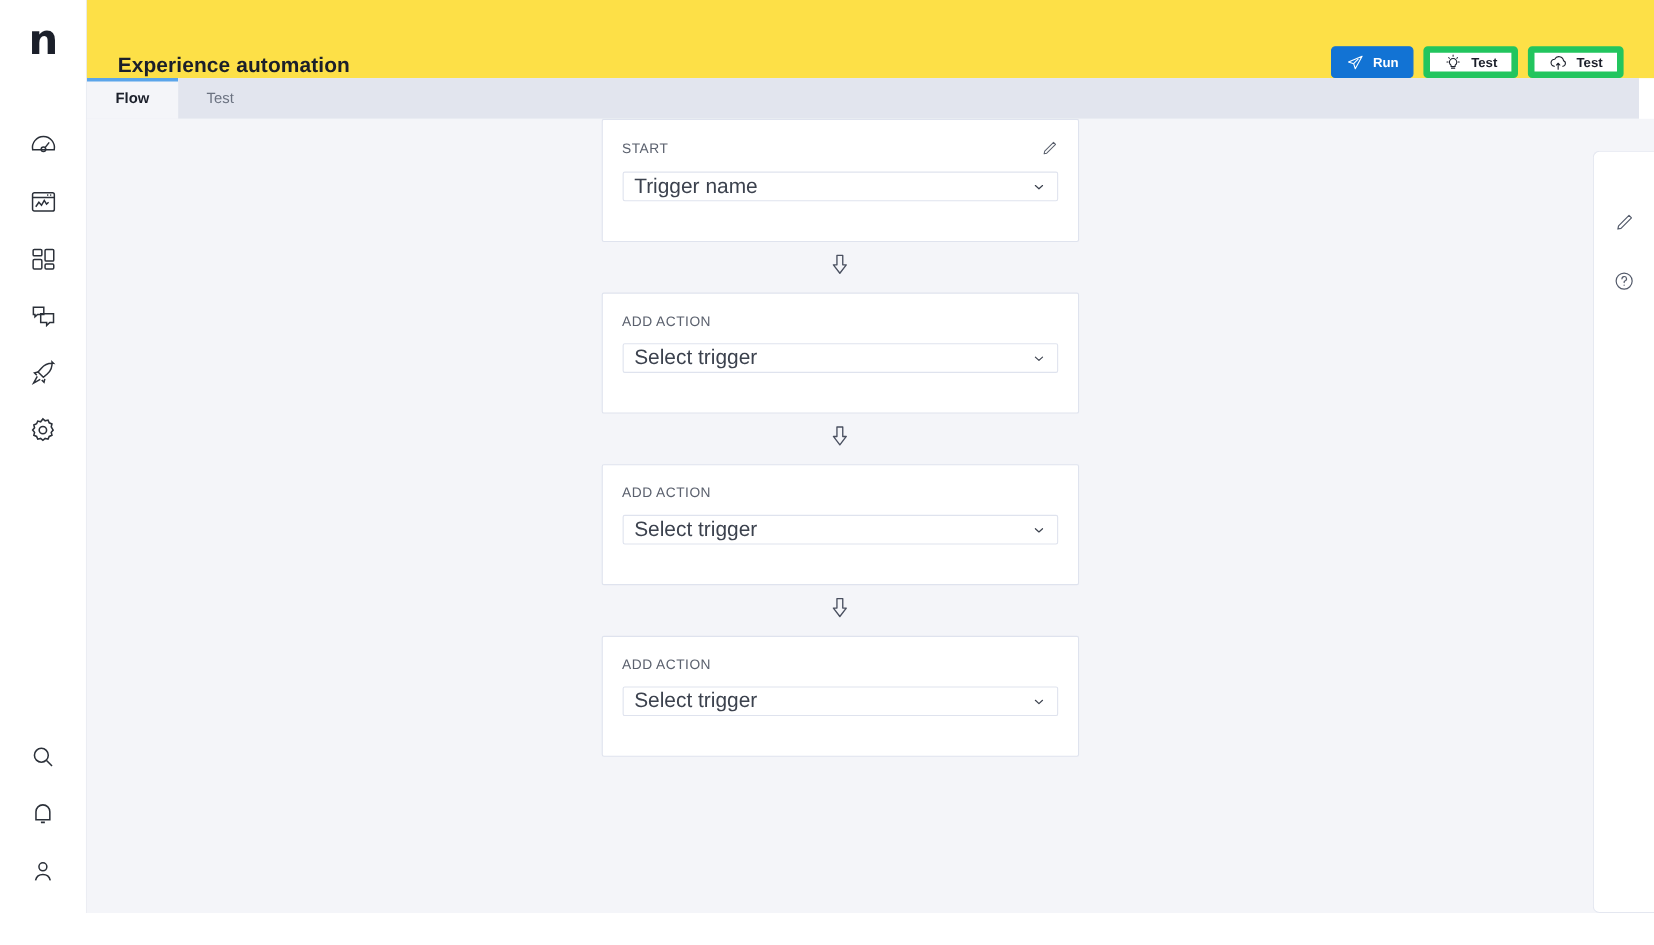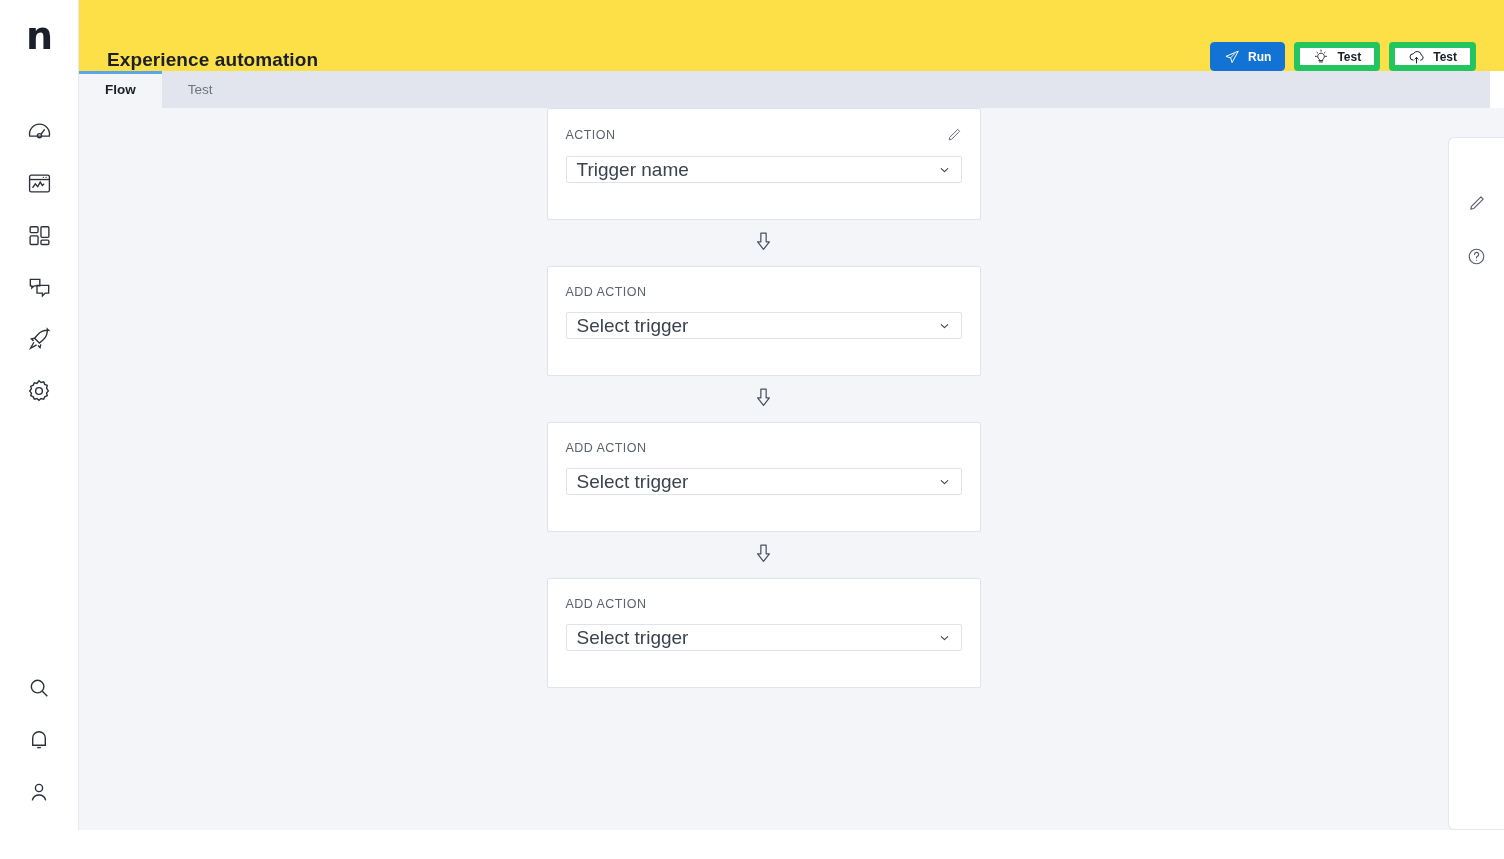--- a/index.html
+++ b/index.html
@@ -247,21 +247,21 @@
     <div class="tab">
       <span>Test</span>
     </div>
   </div>
 
   <main id="canvas">
     <div id="flow">
 
       <section class="node">
         <div class="node-head">
-          <span class="node-label">ACTION</span>
+          <span class="node-label">START</span>
           <span class="node-edit">
             <svg width="16" height="16" viewBox="0 0 24 24" fill="none" stroke="#5b616e" stroke-width="1.4" stroke-linejoin="round">
               <path d="M17.6 3.6 20.4 6.4 8.4 18.4l-3.6.8.8-3.6z"></path>
             </svg>
           </span>
         </div>
         <div class="node-body">
           <div class="select">
             <span>Trigger name</span>
             <span class="chev">

